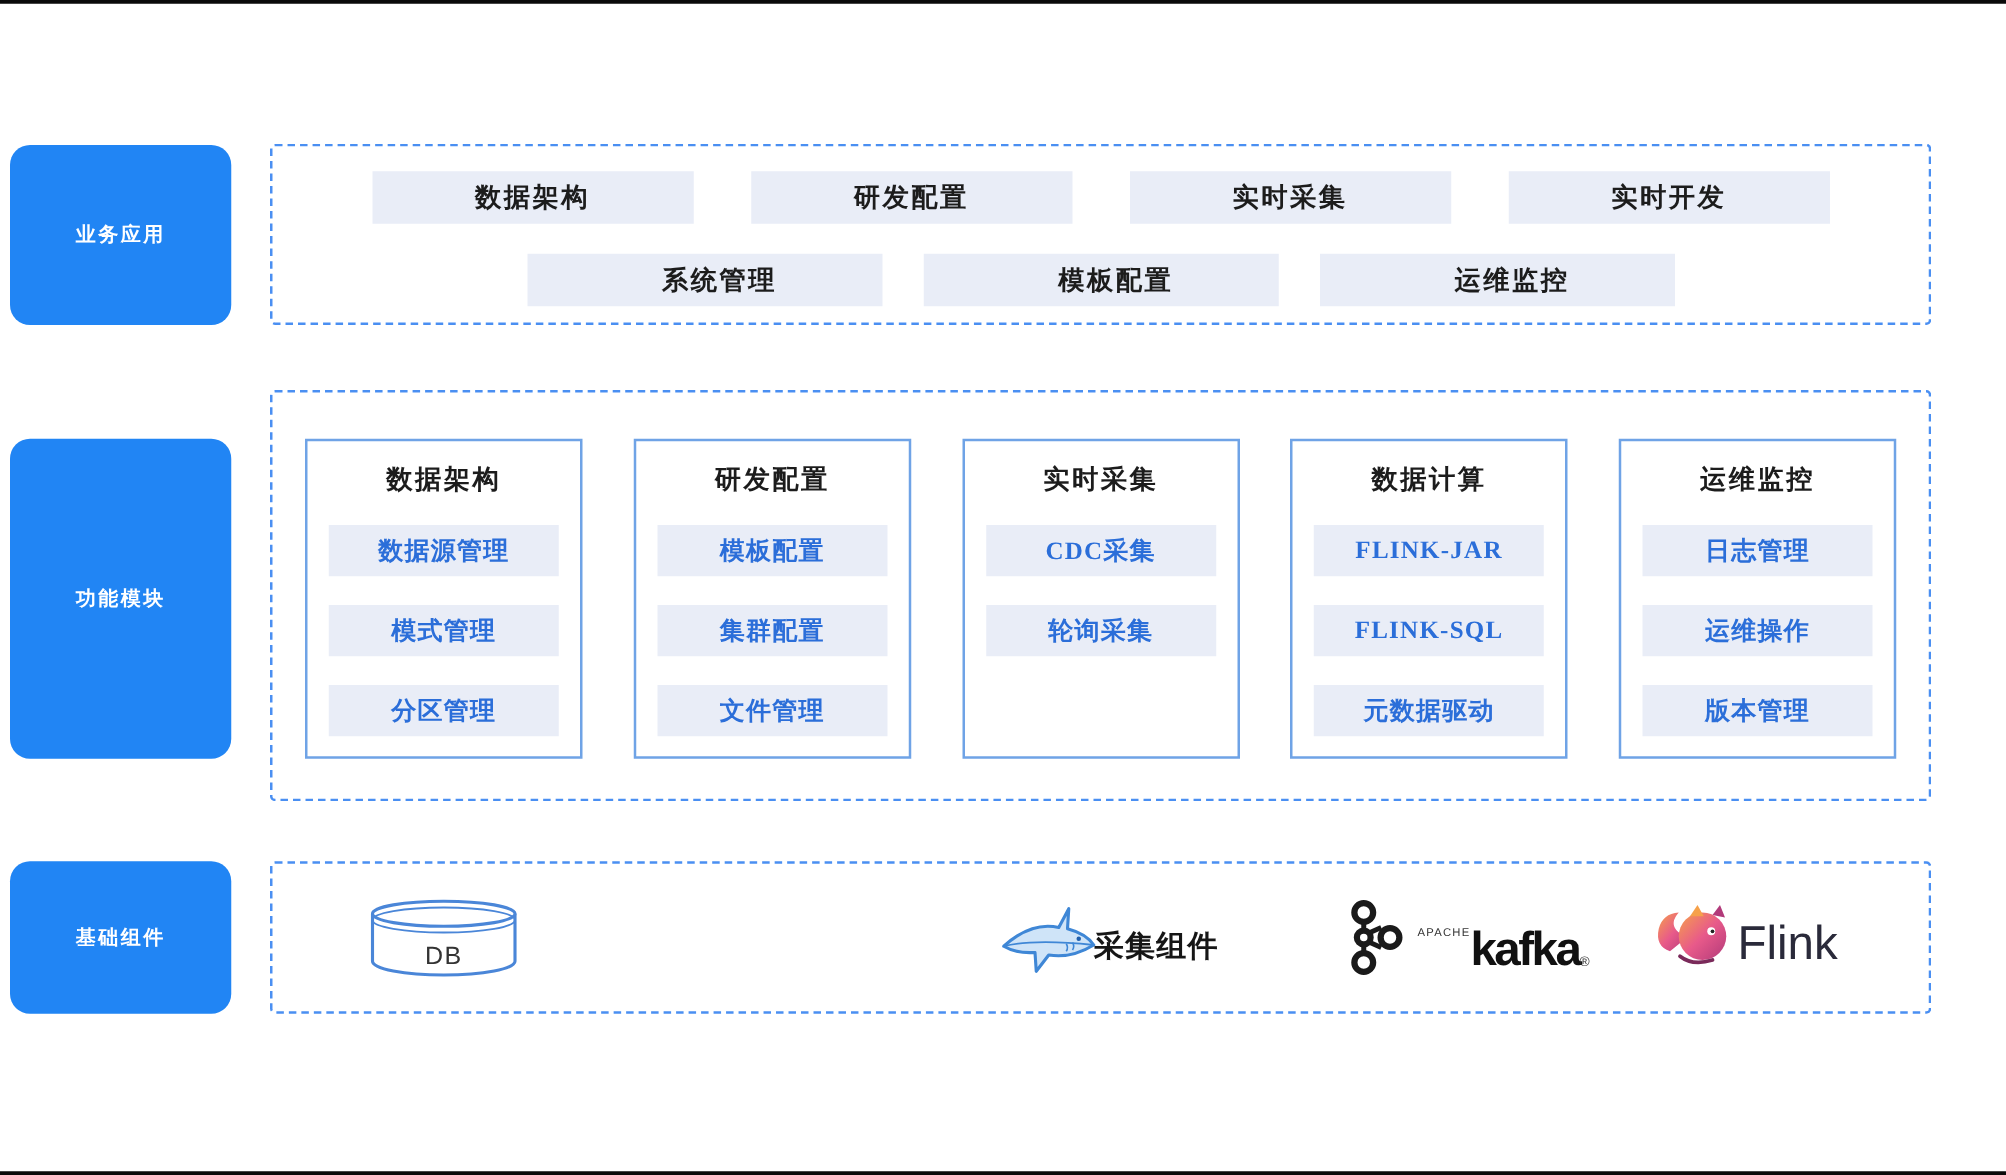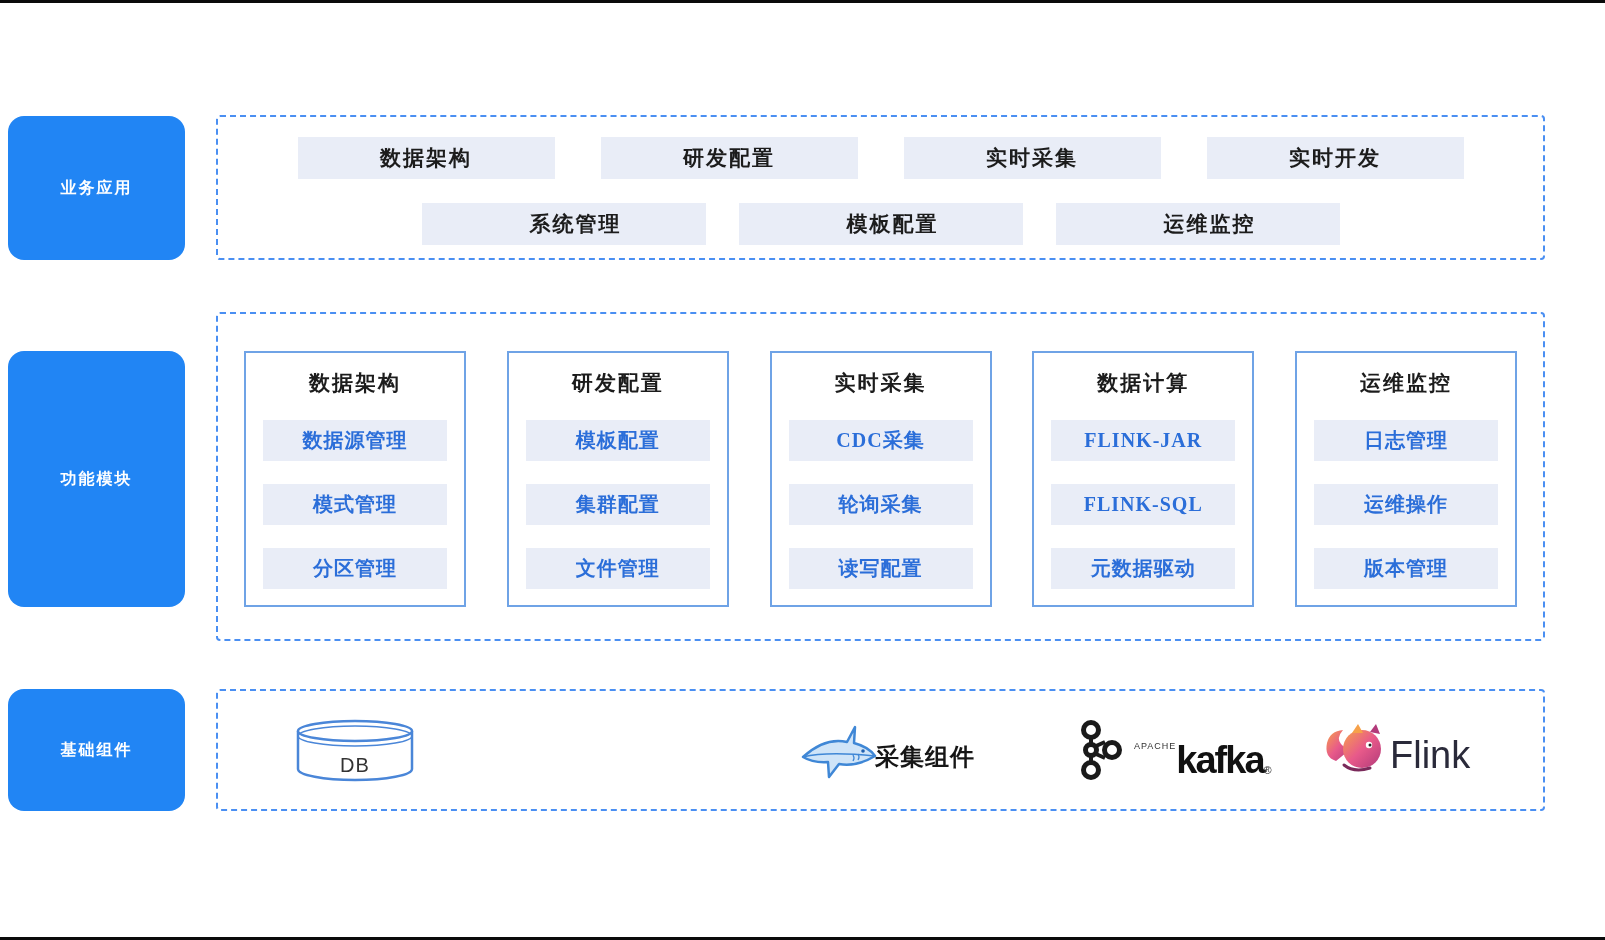--- a/index.html
+++ b/index.html
@@ -144,21 +144,20 @@
           <div class="card-item">集群配置</div>
           <div class="card-item">文件管理</div>
         </div>
       </div>
 
       <div class="card">
         <div class="card-title">实时采集</div>
         <div class="card-items">
           <div class="card-item">CDC采集</div>
           <div class="card-item">轮询采集</div>
-          <div class="card-item">读写配置</div>
         </div>
       </div>
 
       <div class="card">
         <div class="card-title">数据计算</div>
         <div class="card-items">
           <div class="card-item">FLINK-JAR</div>
           <div class="card-item">FLINK-SQL</div>
           <div class="card-item">元数据驱动</div>
         </div>

